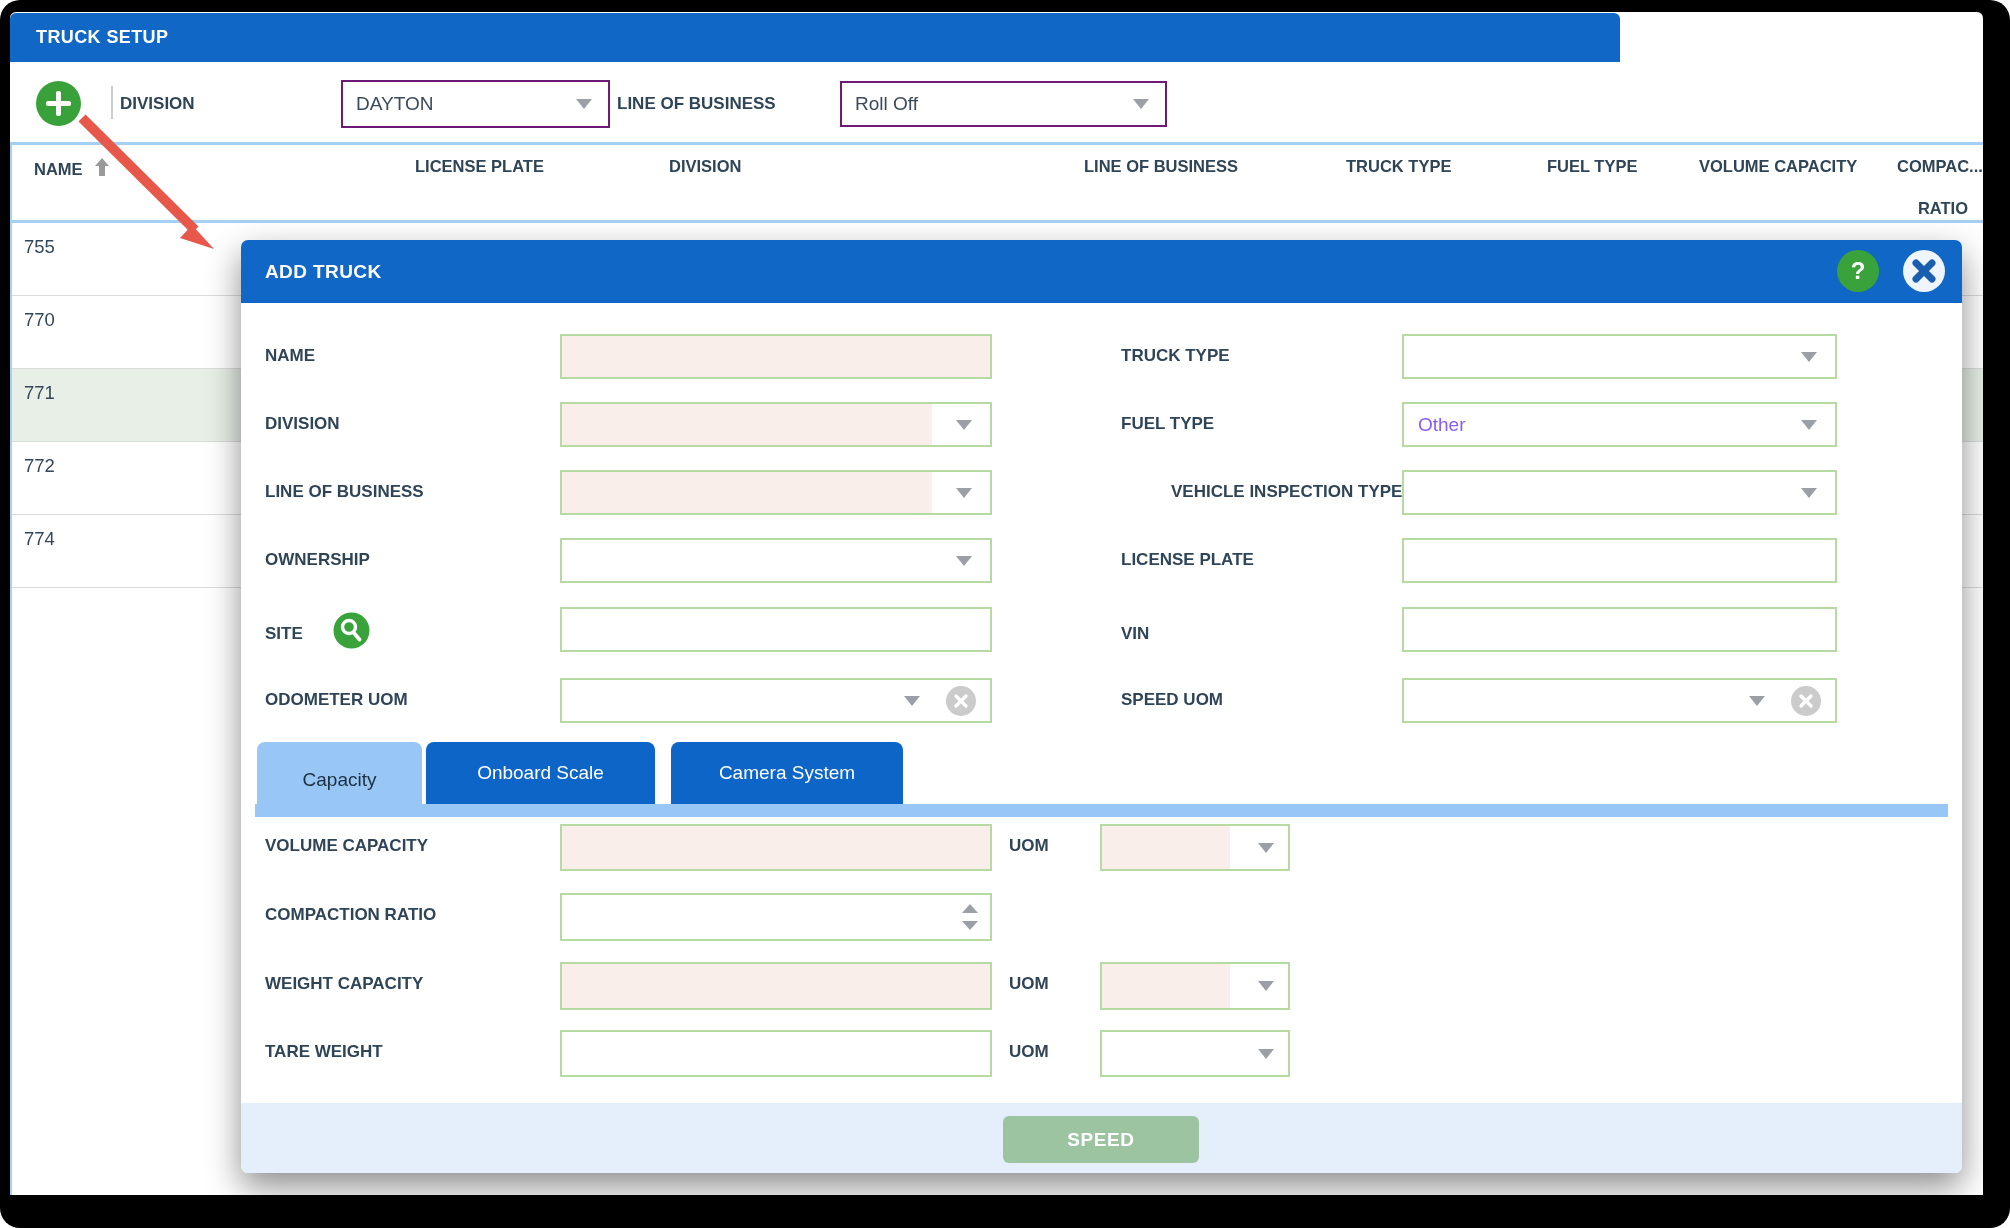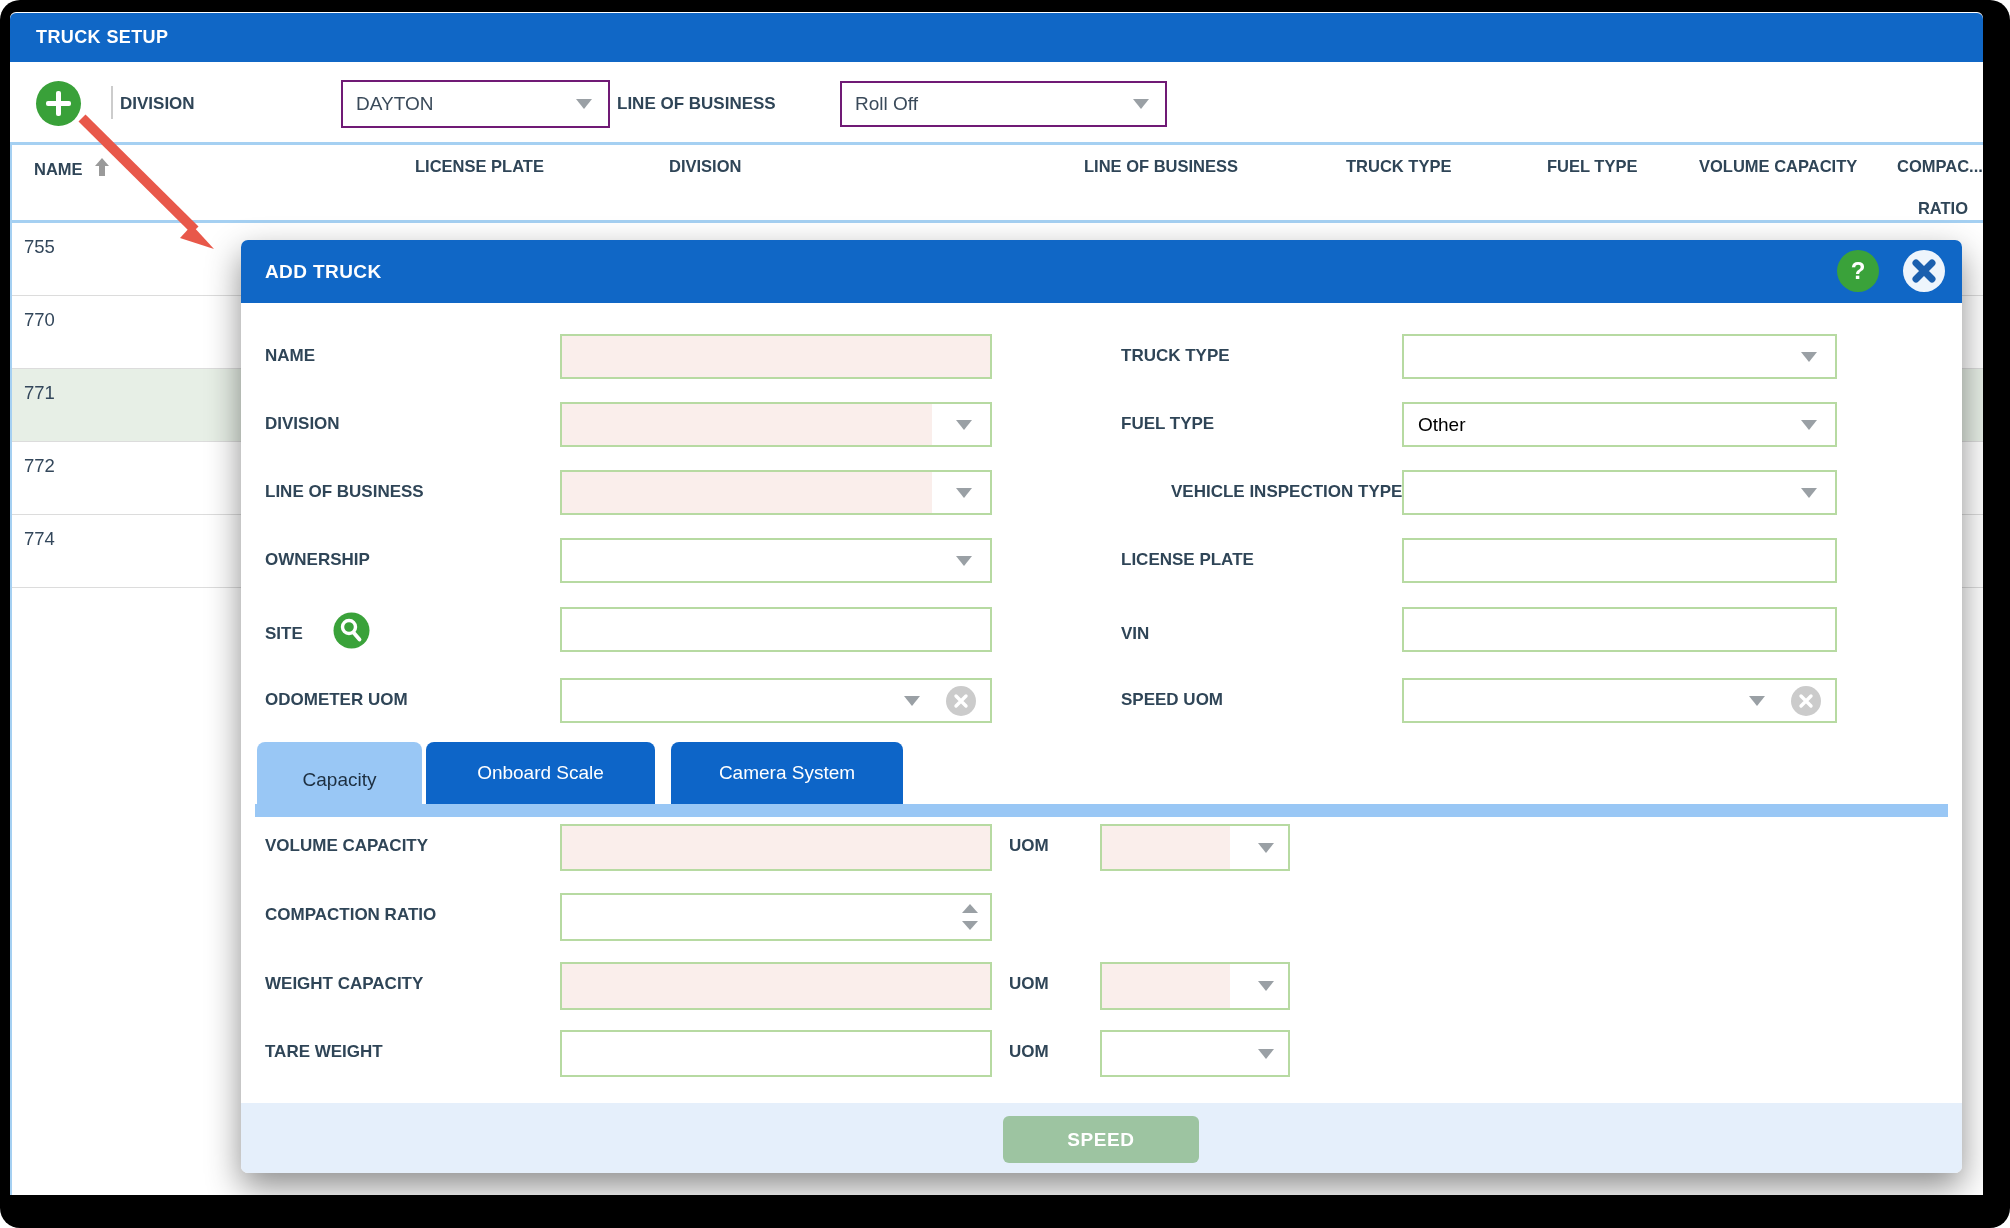--- a/index.html
+++ b/index.html
@@ -1,21 +1,21 @@
 <!DOCTYPE html>
 <html><head>
 <meta charset="utf-8">
 <style>
   html,body{margin:0;padding:0;background:#ffffff;}
   *{box-sizing:border-box;font-family:"Liberation Sans","DejaVu Sans",sans-serif;}
   #frame{position:relative;width:2010px;height:1228px;background:#000;border-radius:20px;overflow:hidden;}
   #content{position:absolute;left:10px;top:12px;width:1973px;height:1183px;background:#fff;border-radius:6px;}
 
   
-  .app-header{position:absolute;left:10px;top:13px;width:1973px;height:49px;background:#1067c6;border-radius:6px 6px 0 0;}
+  .app-header{position:absolute;left:10px;top:13px;width:1610px;height:49px;background:#1067c6;border-radius:6px 6px 0 0;}
   .app-header .title{position:absolute;left:26px;top:0;height:49px;display:flex;align-items:center;color:#fff;font-weight:bold;font-size:18px;letter-spacing:.4px;}
 
   
   .toolbar{position:absolute;left:10px;top:62px;width:1973px;height:83px;background:#fff;border-bottom:3px solid #a5d0f2;}
   .btn-add{position:absolute;left:26px;top:19px;width:45px;height:45px;border-radius:50%;background:#39a139;border:none;cursor:pointer;}
   .btn-add .bar{position:absolute;background:#fff;border-radius:2px;}
   .btn-add .bar.h{left:10px;top:20px;width:25px;height:5px;}
   .btn-add .bar.v{left:20px;top:10px;width:5px;height:25px;}
   .tb-divider{position:absolute;left:101px;top:24px;width:2px;height:33px;background:#cccccc;}
   .tb-label{position:absolute;top:0;height:83px;display:flex;align-items:center;color:#2f4557;font-weight:bold;font-size:17px;}
@@ -44,21 +44,21 @@
   .icon-btn{position:absolute;top:10px;width:42px;height:42px;border-radius:50%;border:none;cursor:pointer;padding:0;}
   .btn-help{left:1596px;background:#3aa23a;color:#fff;font-weight:bold;font-size:24px;line-height:42px;text-align:center;}
   .btn-close{left:1662px;background:#eef5fc;}
 
   .flabel{position:absolute;color:#2f4557;font-weight:bold;font-size:17px;white-space:nowrap;}
   .field{position:absolute;border:2px solid #b7daa2;background:#fff;}
   .field input.txt{position:absolute;left:0;top:0;width:100%;height:100%;border:none;outline:none;background:transparent;font-size:19px;color:#3a4a5a;padding:0 14px;}
   .field.pink{background:#faeeeb;}
   .field.pink-caret{background:linear-gradient(to right,#faeeeb 0,#faeeeb calc(100% - 58px),#ffffff calc(100% - 58px));}
   .field.sel{cursor:pointer;}
-  .field .val{position:absolute;left:14px;top:50%;transform:translateY(-50%);font-size:19px;color:#000000;}
+  .field .val{position:absolute;left:14px;top:50%;transform:translateY(-50%);font-size:19px;color:#8b5cf6;}
   .clear-btn{position:absolute;top:50%;margin-top:-15px;width:30px;height:30px;border-radius:50%;background:#cbcbcb;border:none;cursor:pointer;padding:0;}
   .spin{position:absolute;right:12px;top:50%;width:16px;height:30px;margin-top:-15px;cursor:pointer;}
   .spin .up{position:absolute;left:0;top:2px;width:0;height:0;border-left:8px solid transparent;border-right:8px solid transparent;border-bottom:9px solid #9aa0a5;}
   .spin .dn{position:absolute;left:0;bottom:2px;width:0;height:0;border-left:8px solid transparent;border-right:8px solid transparent;border-top:9px solid #9aa0a5;}
   .search-btn{position:absolute;border:none;background:transparent;padding:0;cursor:pointer;}
 
   
   .tabbar-under{position:absolute;left:14px;top:564px;width:1693px;height:13px;background:#99c7f5;}
   .tab{position:absolute;top:502px;height:62px;border:none;border-radius:8px 8px 0 0;background:#0d65c8;color:#fff;font-size:19px;cursor:pointer;}
   .tab.active{top:502px;height:75px;background:#99c7f5;color:#1d2f40;}

